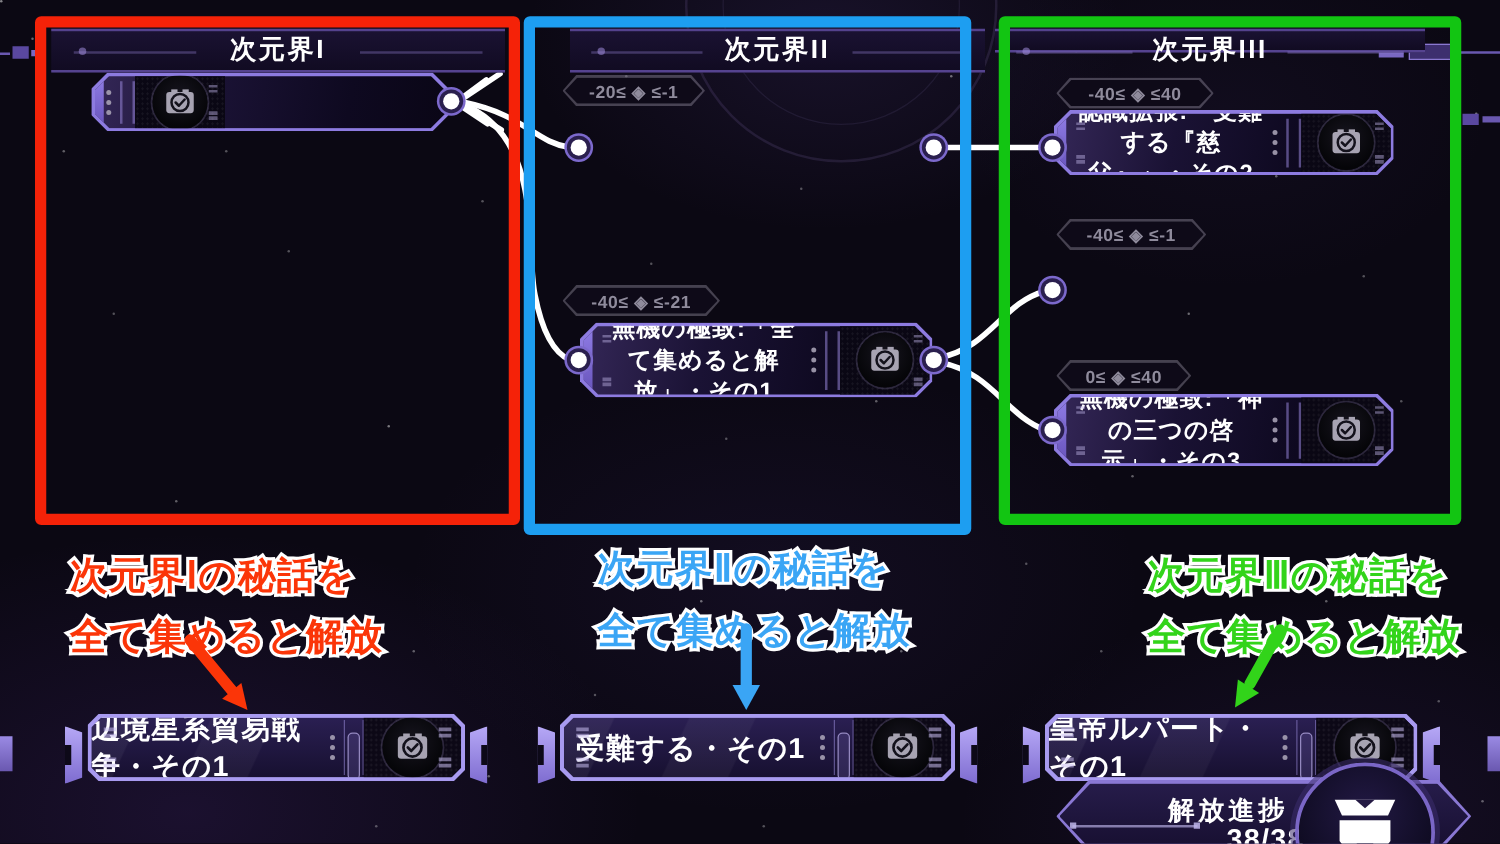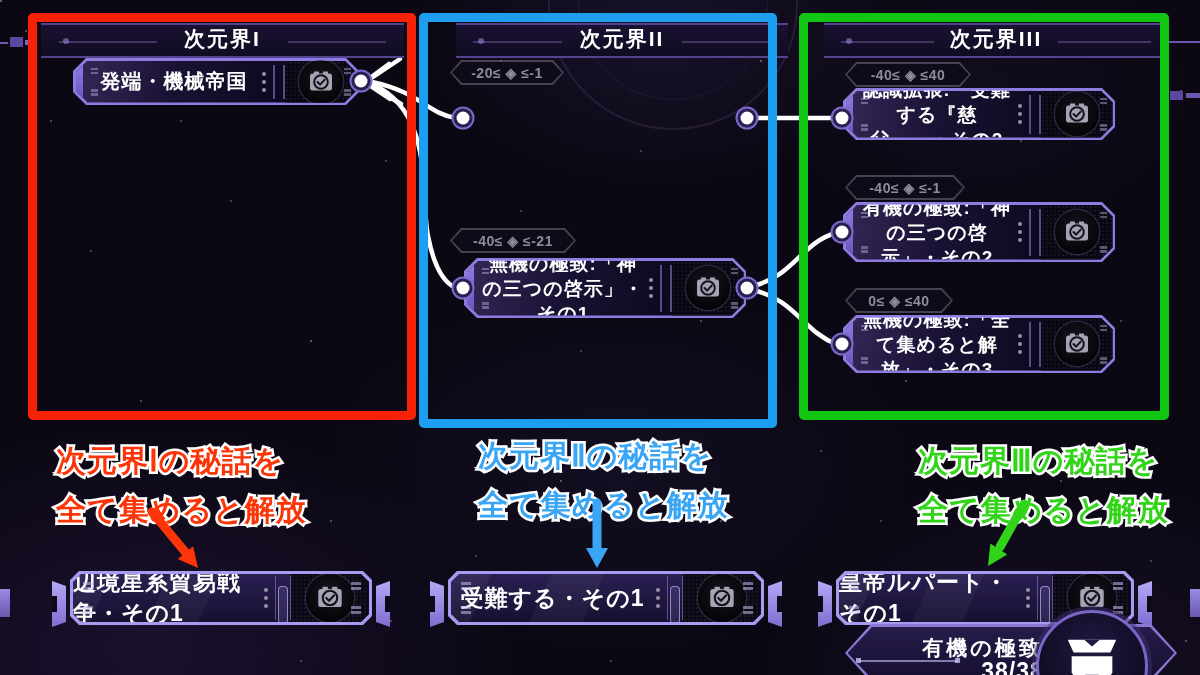--- a/index.html
+++ b/index.html
@@ -220,21 +220,21 @@
     <i class="hline r"></i>
     <i class="hdot"></i>
     <span>次元界I</span>
   </div>
   <div class="hdr" style="left:432px;top:23px;width:332px;height:35px;margin-left:24px;">
     <i class="hline l"></i>
     <i class="hline r"></i>
     <i class="hdot"></i>
     <span>次元界II</span>
   </div>
-  <div class="hdr" style="left:824px;top:23px;width:344px;height:35px;">
+  <div class="hdr" style="left:796px;top:23px;width:344px;height:19px;">
     <i class="hline l"></i>
     <i class="hline r"></i>
     <i class="hdot"></i>
     <span>次元界III</span>
   </div>
 
   <div class="cond" style="left:450px;top:60px;width:114px;height:25px;">
     <div class="cond-in">
         <span>-20≤ ◈ ≤-1</span>
       </div>
@@ -256,42 +256,41 @@
   </div>
   <div class="cond" style="left:845px;top:288px;width:108px;height:25px;">
     <div class="cond-in">
         <span>0≤ ◈ ≤40</span>
       </div>
   </div>
 
   <div class="tnode" style="left:73px;top:58px;width:286px;height:47px;">
     <div class="tnode-in">
       <div class="tn-accent"></div>
-      <div class="tn-text" style="font-size:20px;">発端・機械帝国</div>
       <div class="vdots"></div>
       <div class="tn-div"></div>
       <div class="tn-icon">
         <div class="icon-circle">
           <svg viewBox="0 0 30 30" width="30" height="30">
               <rect x="4" y="6.5" width="22" height="17" rx="2.5" fill="#a7a3b2"></rect>
               <rect x="8" y="4.5" width="5" height="4" fill="#a7a3b2"></rect>
               <rect x="17" y="4.5" width="5" height="4" fill="#a7a3b2"></rect>
               <circle cx="15" cy="15" r="6.8" fill="none" stroke="#14121c" stroke-width="2"></circle>
               <path d="M11.5 15 l2.6 2.6 l4.6 -5" fill="none" stroke="#14121c" stroke-width="2" stroke-linecap="round" stroke-linejoin="round"></path>
             </svg>
         </div>
       </div>
     </div>
   </div>
 
 
   <div class="tnode" style="left:464px;top:258px;width:282px;height:60px;">
     <div class="tnode-in">
       <div class="tn-accent"></div>
-      <div class="tn-text">無機の極致:「神の三つの啓示」・その1</div>
+      <div class="tn-text">無機の極致:「全て集めると解放」・その1</div>
       <div class="vdots"></div>
       <div class="tn-div"></div>
       <div class="tn-icon">
         <div class="icon-circle">
           <svg viewBox="0 0 30 30" width="30" height="30">
               <rect x="4" y="6.5" width="22" height="17" rx="2.5" fill="#a7a3b2"></rect>
               <rect x="8" y="4.5" width="5" height="4" fill="#a7a3b2"></rect>
               <rect x="17" y="4.5" width="5" height="4" fill="#a7a3b2"></rect>
               <circle cx="15" cy="15" r="6.8" fill="none" stroke="#14121c" stroke-width="2"></circle>
               <path d="M11.5 15 l2.6 2.6 l4.6 -5" fill="none" stroke="#14121c" stroke-width="2" stroke-linecap="round" stroke-linejoin="round"></path>
@@ -314,44 +313,25 @@
               <rect x="8" y="4.5" width="5" height="4" fill="#a7a3b2"></rect>
               <rect x="17" y="4.5" width="5" height="4" fill="#a7a3b2"></rect>
               <circle cx="15" cy="15" r="6.8" fill="none" stroke="#14121c" stroke-width="2"></circle>
               <path d="M11.5 15 l2.6 2.6 l4.6 -5" fill="none" stroke="#14121c" stroke-width="2" stroke-linecap="round" stroke-linejoin="round"></path>
             </svg>
         </div>
       </div>
     </div>
   </div>
 
-  <div class="tnode" style="left:843px;top:202px;width:272px;height:60px;">
-    <div class="tnode-in">
-      <div class="tn-accent"></div>
-      <div class="tn-text">有機の極致:「神の三つの啓示」・その2</div>
-      <div class="vdots"></div>
-      <div class="tn-div"></div>
-      <div class="tn-icon">
-        <div class="icon-circle">
-          <svg viewBox="0 0 30 30" width="30" height="30">
-              <rect x="4" y="6.5" width="22" height="17" rx="2.5" fill="#a7a3b2"></rect>
-              <rect x="8" y="4.5" width="5" height="4" fill="#a7a3b2"></rect>
-              <rect x="17" y="4.5" width="5" height="4" fill="#a7a3b2"></rect>
-              <circle cx="15" cy="15" r="6.8" fill="none" stroke="#14121c" stroke-width="2"></circle>
-              <path d="M11.5 15 l2.6 2.6 l4.6 -5" fill="none" stroke="#14121c" stroke-width="2" stroke-linecap="round" stroke-linejoin="round"></path>
-            </svg>
-        </div>
-      </div>
-    </div>
-  </div>
 
   <div class="tnode" style="left:843px;top:315px;width:272px;height:58px;">
     <div class="tnode-in">
       <div class="tn-accent"></div>
-      <div class="tn-text">無機の極致:「全て集めると解放」・その3</div>
+      <div class="tn-text">無機の極致:「神の三つの啓示」・その3</div>
       <div class="vdots"></div>
       <div class="tn-div"></div>
       <div class="tn-icon">
         <div class="icon-circle">
           <svg viewBox="0 0 30 30" width="30" height="30">
               <rect x="4" y="6.5" width="22" height="17" rx="2.5" fill="#a7a3b2"></rect>
               <rect x="8" y="4.5" width="5" height="4" fill="#a7a3b2"></rect>
               <rect x="17" y="4.5" width="5" height="4" fill="#a7a3b2"></rect>
               <circle cx="15" cy="15" r="6.8" fill="none" stroke="#14121c" stroke-width="2"></circle>
               <path d="M11.5 15 l2.6 2.6 l4.6 -5" fill="none" stroke="#14121c" stroke-width="2" stroke-linecap="round" stroke-linejoin="round"></path>
@@ -469,21 +449,21 @@
               </svg>
         </div>
       </div>
     </div>
       </div>
     <div class="bk r"></div>
   </div>
 
   <div id="prog">
     <div class="prog-in">
-      <div class="prog-label">有機の極致</div>
+      <div class="prog-label">解放進捗</div>
       <div class="prog-line"></div>
       <div class="prog-value">38/38</div>
     </div>
   </div>
 
   <div id="chest">
     <svg viewBox="0 0 64 56" width="62" height="56">
       <path d="M7 2 h50 l-6 13 h-38 z" fill="#ffffff"></path>
       <path d="M24 2 l8 7 8 -7 z" fill="#241a44"></path>
       <path d="M11 19 h42 v17 l-8 11 h-26 l-8 -11 z" fill="#ffffff"></path>

